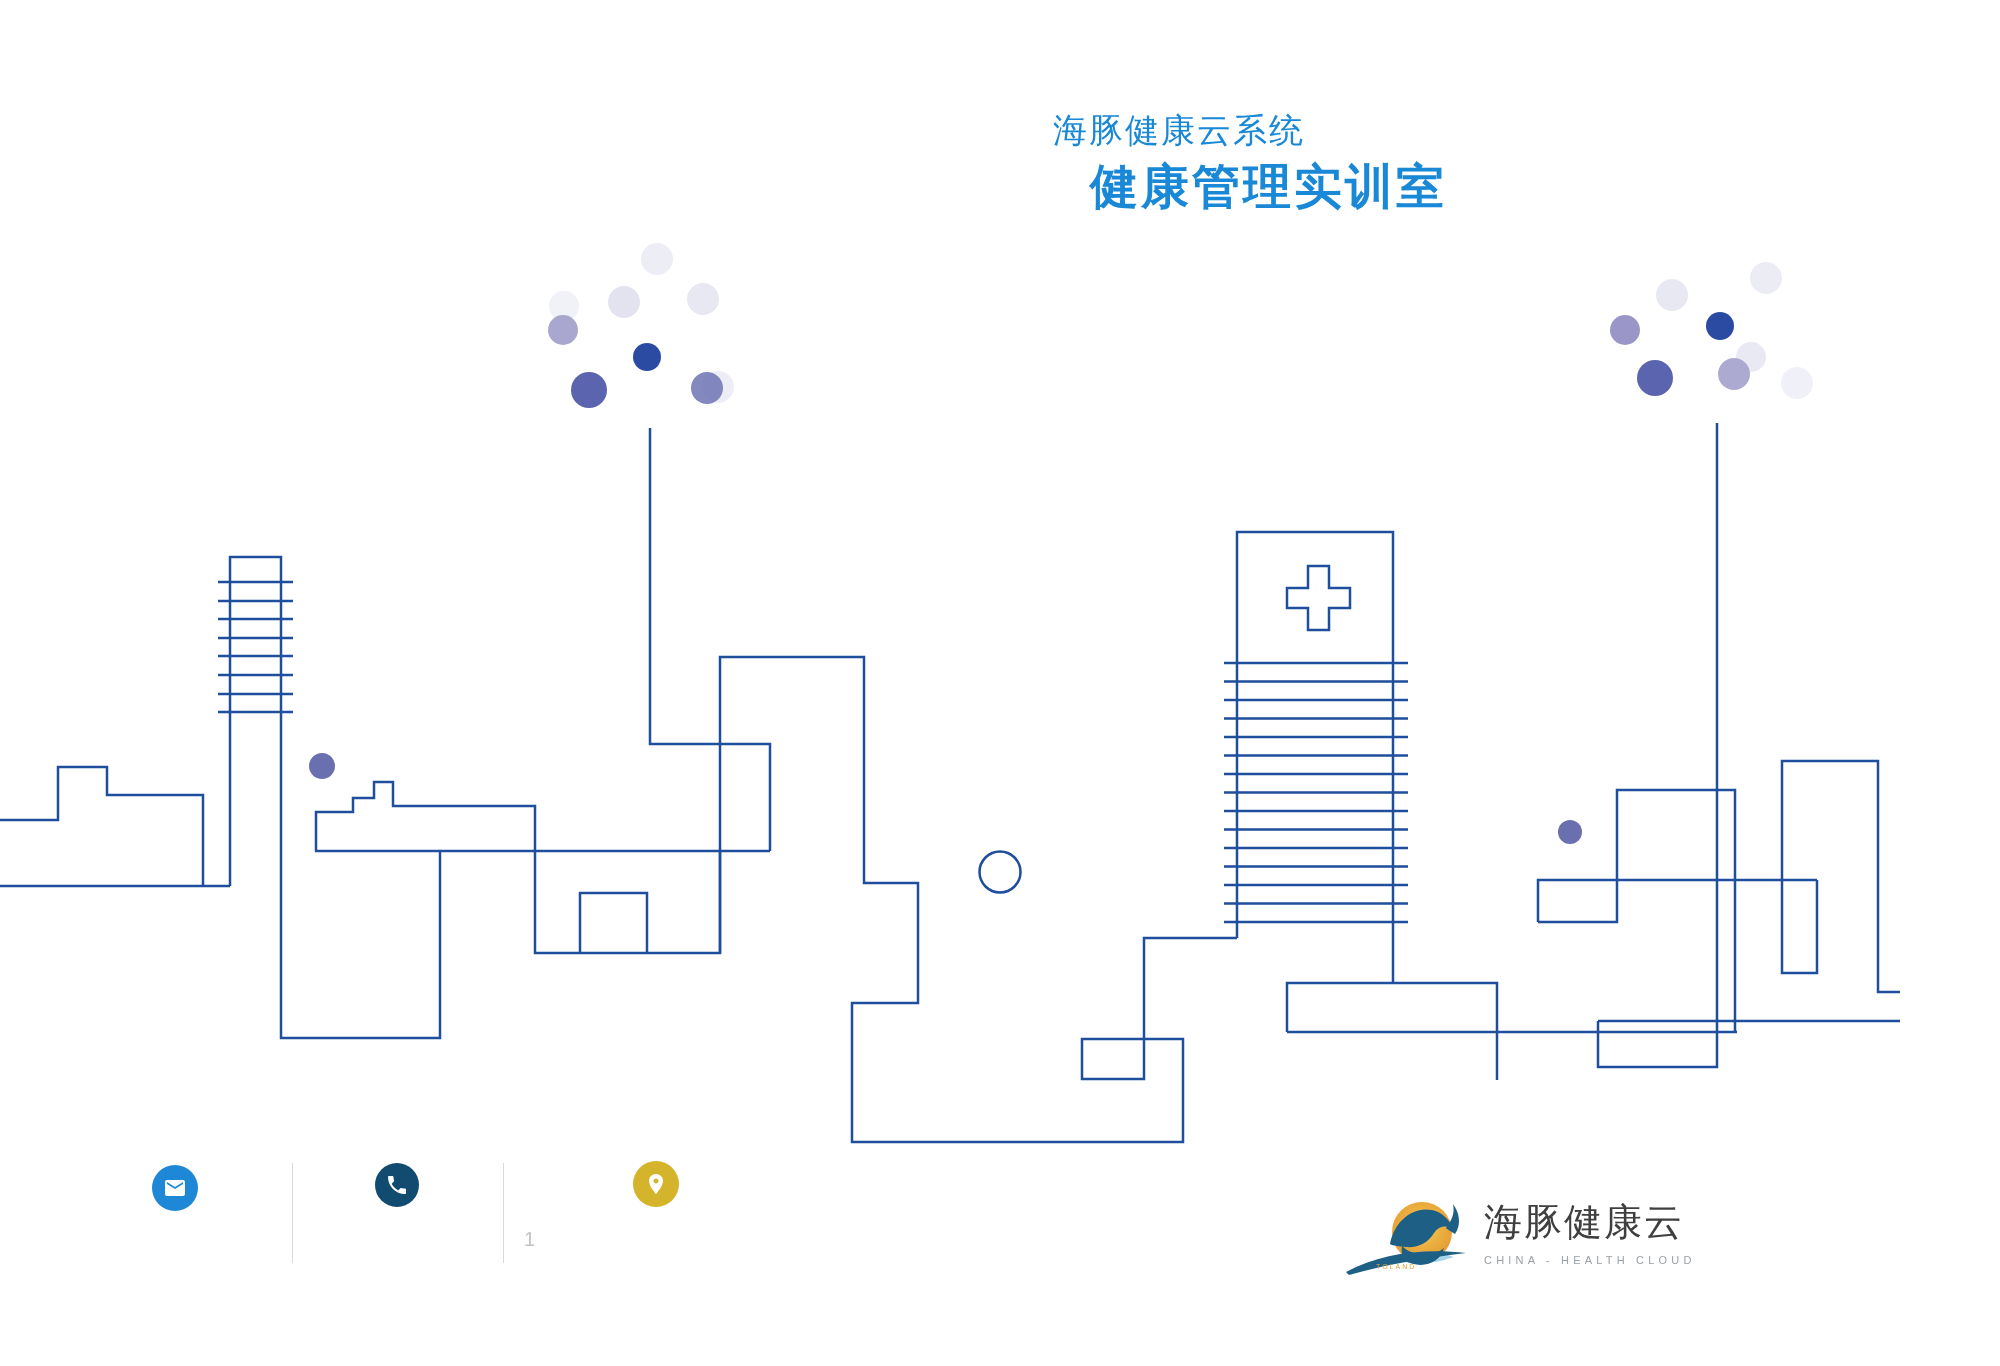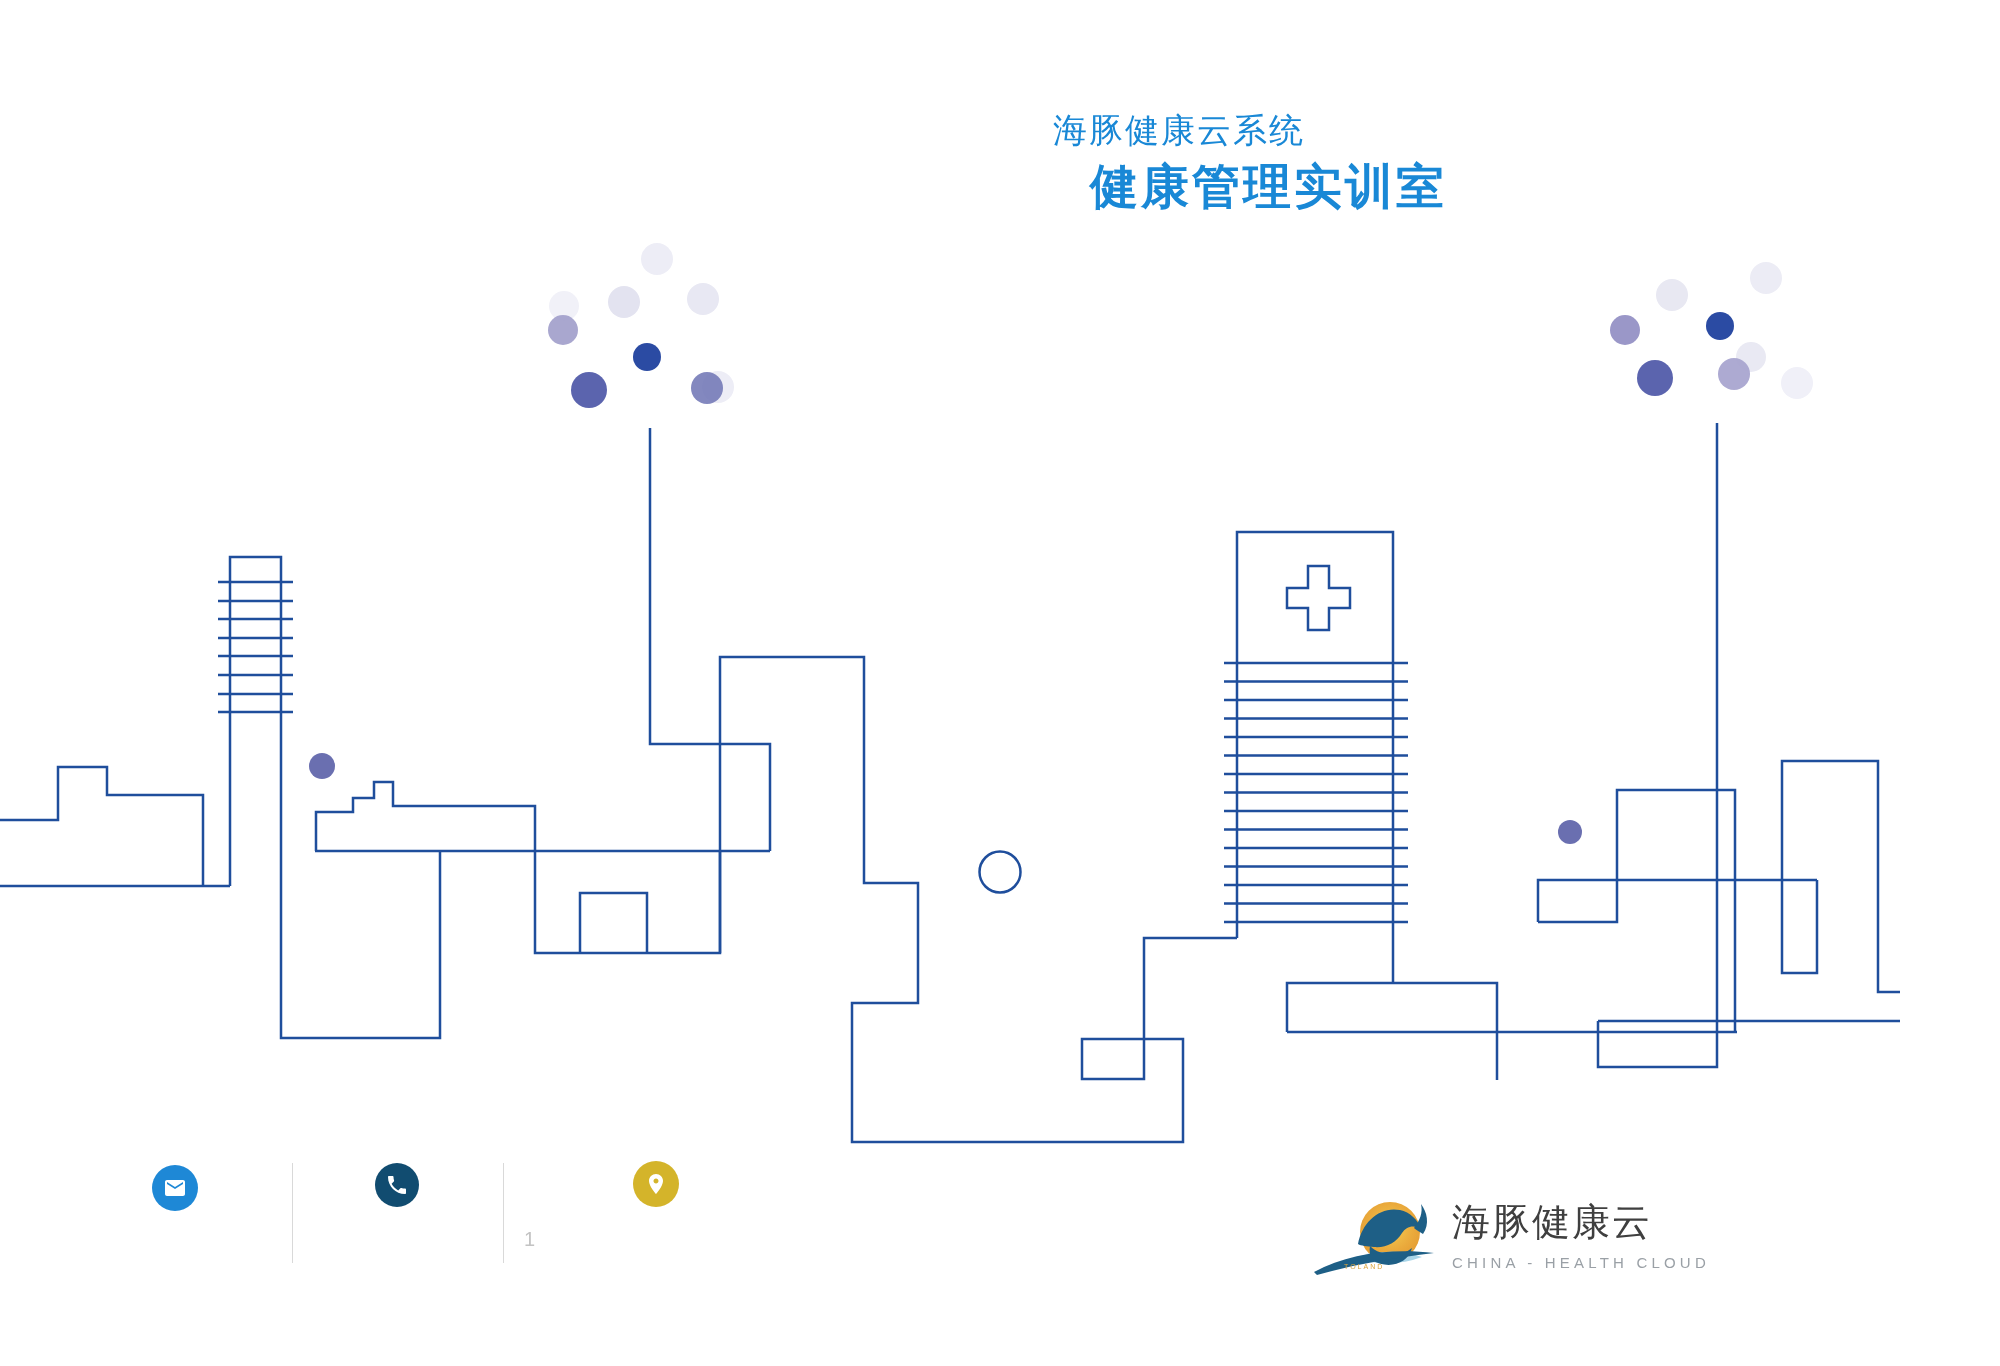--- a/index.html
+++ b/index.html
@@ -19,25 +19,25 @@
   .contact-email{left:152px;top:1165px;width:46px;height:46px;background:#1e88d6;}
   .contact-phone{left:375px;top:1163px;width:44px;height:44px;background:#114c70;}
   .contact-pin{left:633px;top:1161px;width:46px;height:46px;background:#d4b42a;}
   .contact-item svg{width:24px;height:24px;fill:#ffffff;}
   .v-divider{position:absolute;width:1px;background:#d9d9d9;top:1163px;height:100px;}
   .divider-1{left:292px;}
   .divider-2{left:503px;}
   .page-hint{position:absolute;left:524px;top:1228px;font-size:20px;color:#c3c3c3;}
 
   
-  .logo-block{position:absolute;left:1308px;top:1182px;display:flex;align-items:flex-start;justify-content:center;}
+  .logo-block{position:absolute;left:1340px;top:1182px;display:flex;align-items:flex-start;justify-content:center;}
   .logo-mark{width:130px;height:95px;}
   .logo-text{margin-left:14px;margin-top:18px;}
   .brand-cn{font-size:38px;color:#3f3f3f;letter-spacing:2px;line-height:44px;font-weight:400;}
-  .brand-en{font-size:15px;color:#9aa0a6;letter-spacing:4.2px;margin-top:10px;}
+  .brand-en{font-size:11px;color:#9aa0a6;letter-spacing:4.2px;margin-top:10px;}
 </style>
 </head>
 <body>
 
 <div class="stage">
 
   <svg class="artwork" viewBox="0 0 2000 1366">
     <g stroke="#1f4e9c" stroke-width="2.5" fill="none">
 
       <path d="M0,820 H58 V767 H107 V795 H203 V886"></path>

